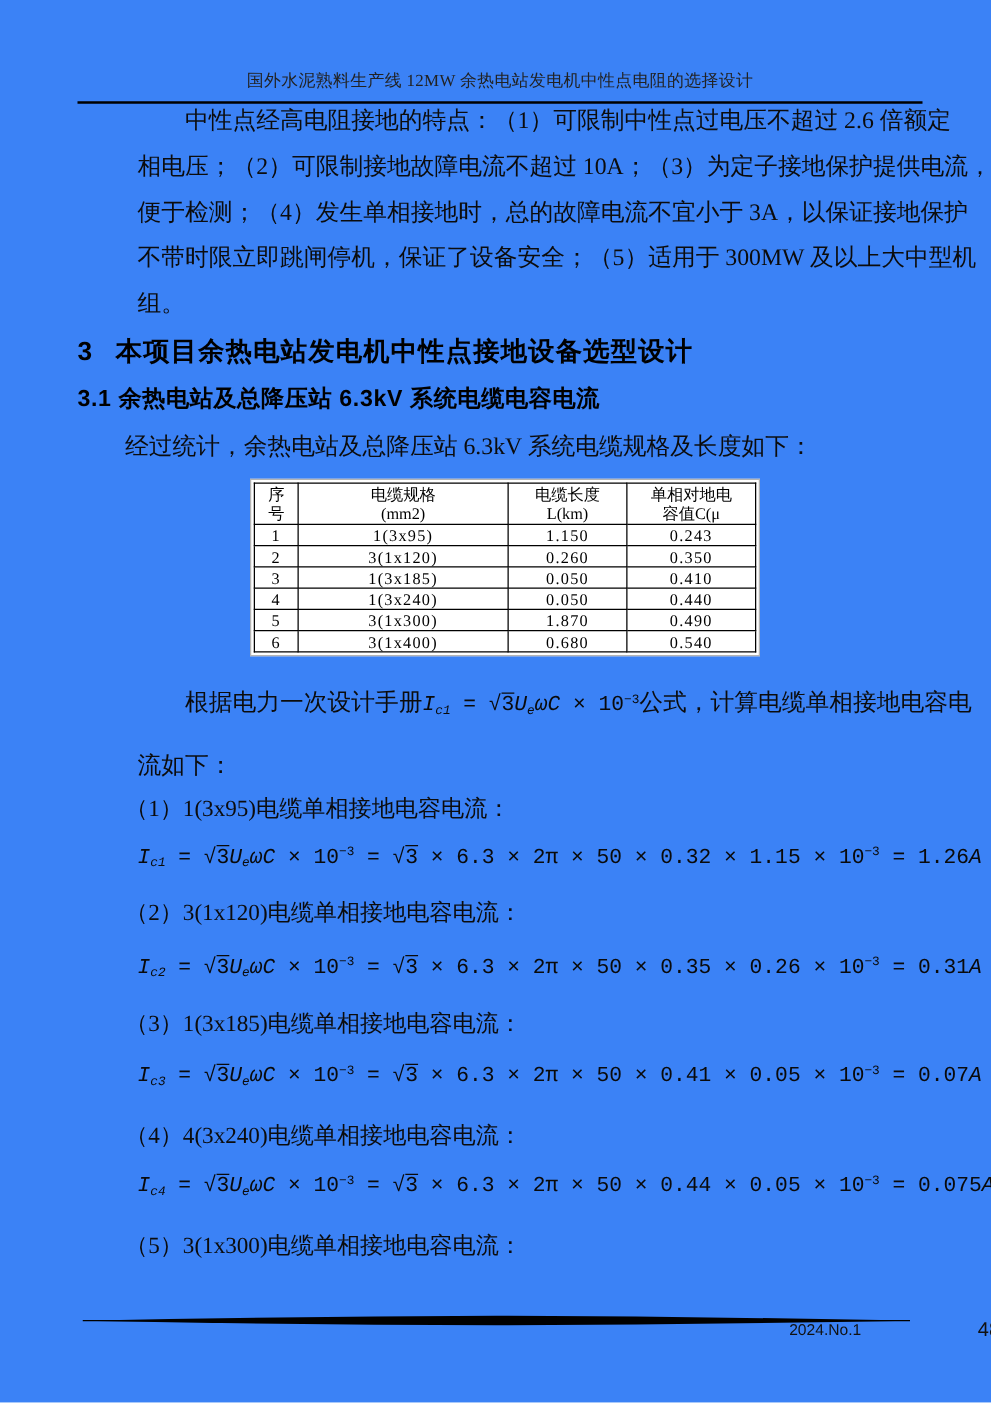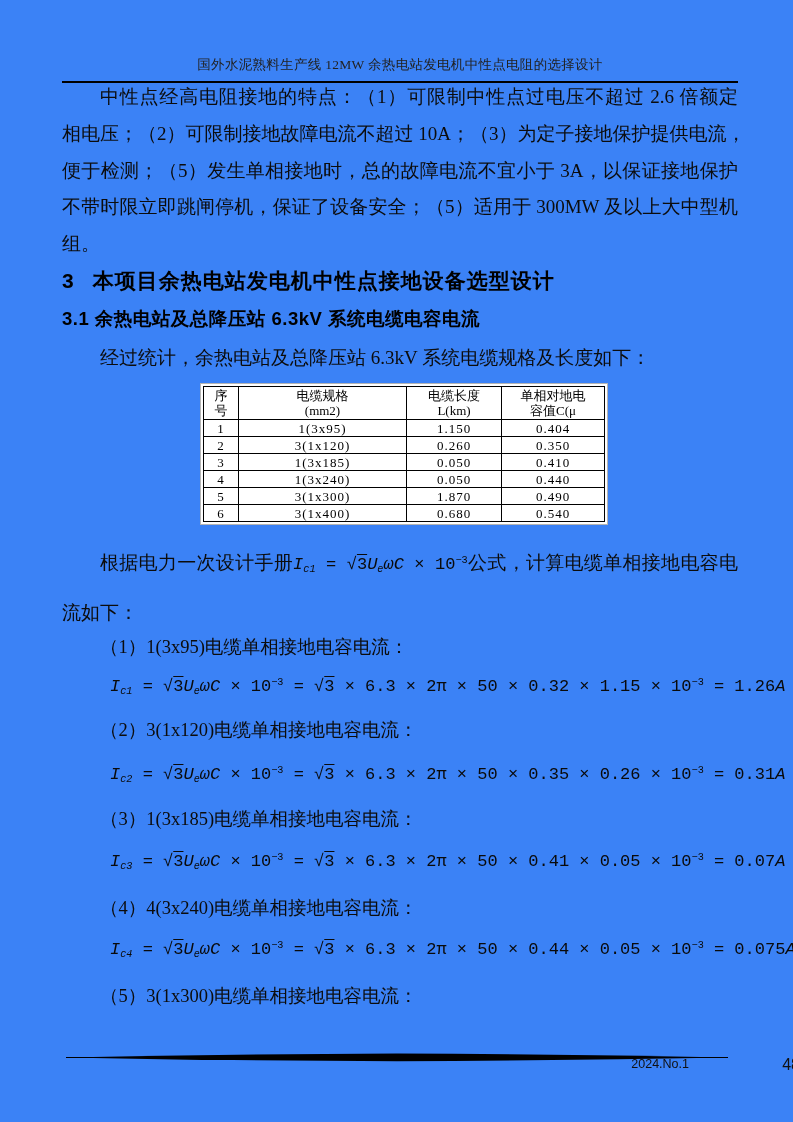--- a/index.html
+++ b/index.html
@@ -8,21 +8,21 @@
     font-family:"Liberation Serif",serif;color:#111;overflow:hidden;padding-left:32px;
   }
   .abs{position:absolute;}
 
   
   .hdr-title{top:56px;left:0;right:0;text-align:center;font-size:13.5px;color:#222;letter-spacing:.3px;}
   .hdr-rule{top:81px;left:62px;width:676px;height:2px;background:#000;}
 
   
   .para{left:62px;width:676px;font-size:19px;line-height:36.8px;color:#0c0c0c;}
-  .pline{white-space:nowrap;text-align:justify;text-align-last:justify;}
+  .pline{white-space:nowrap;text-align:justify;text-align-last:justify;margin-left:48px;}
   .pline.last{text-align-last:left;}
   .pline.indent{padding-left:38px;}
 
   .h3{top:267px;left:62px;font-family:"Liberation Sans",sans-serif;font-weight:bold;
       font-size:21px;letter-spacing:1px;color:#000;text-align:right;}
   .h3 .hnum{margin-right:18px;}
   .h31{top:306px;left:62px;font-family:"Liberation Sans",sans-serif;font-weight:bold;
       font-size:18.5px;letter-spacing:.5px;color:#000;}
   .para2{top:340px;padding-left:38px;}
 
@@ -59,21 +59,21 @@
 <body>
 
 <div class="page">
 
   <div class="abs hdr-title">国外水泥熟料生产线 12MW 余热电站发电机中性点电阻的选择设计</div>
   <div class="abs hdr-rule"></div>
 
   <div class="abs para" style="top:79px;">
     <div class="pline indent">中性点经高电阻接地的特点：（1）可限制中性点过电压不超过 2.6 倍额定</div>
     <div class="pline">相电压；（2）可限制接地故障电流不超过 10A；（3）为定子接地保护提供电流，</div>
-    <div class="pline">便于检测；（5）发生单相接地时，总的故障电流不宜小于 3A，以保证接地保护</div>
+    <div class="pline">便于检测；（4）发生单相接地时，总的故障电流不宜小于 3A，以保证接地保护</div>
     <div class="pline">不带时限立即跳闸停机，保证了设备安全；（5）适用于 300MW 及以上大中型机</div>
     <div class="pline last">组。</div>
   </div>
 
   <div class="abs h3">
     <span class="hnum">3</span><span>本项目余热电站发电机中性点接地设备选型设计</span>
   </div>
   <div class="abs h31">3.1 余热电站及总降压站 6.3kV 系统电缆电容电流</div>
 
   <div class="abs para para2">经过统计，余热电站及总降压站 6.3kV 系统电缆规格及长度如下：</div>
@@ -98,21 +98,21 @@
             <div>单相对地电</div>
             <div>容值C(μ</div>
           </th>
         </tr>
       </thead>
       <tbody>
         <tr>
           <td>1</td>
           <td>1(3x95)</td>
           <td>1.150</td>
-          <td>0.404</td>
+          <td>0.243</td>
         </tr>
         <tr>
           <td>2</td>
           <td>3(1x120)</td>
           <td>0.260</td>
           <td>0.350</td>
         </tr>
         <tr>
           <td>3</td>
           <td>1(3x185)</td>

